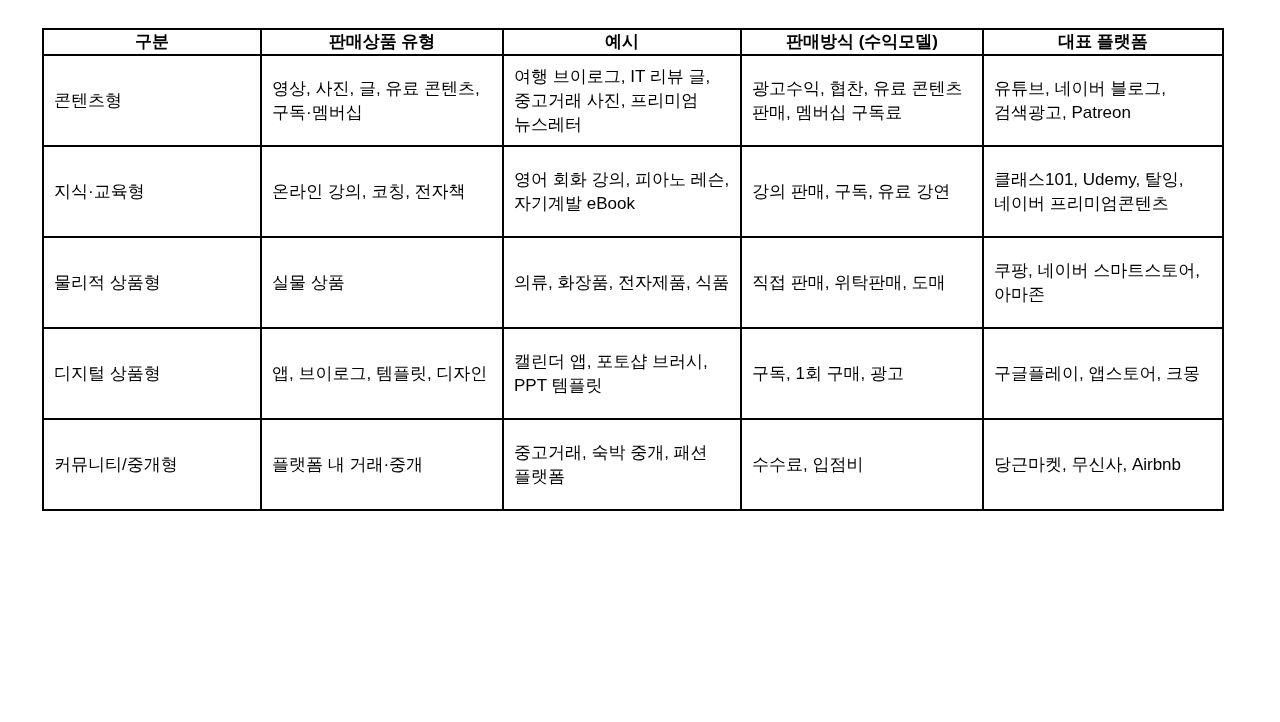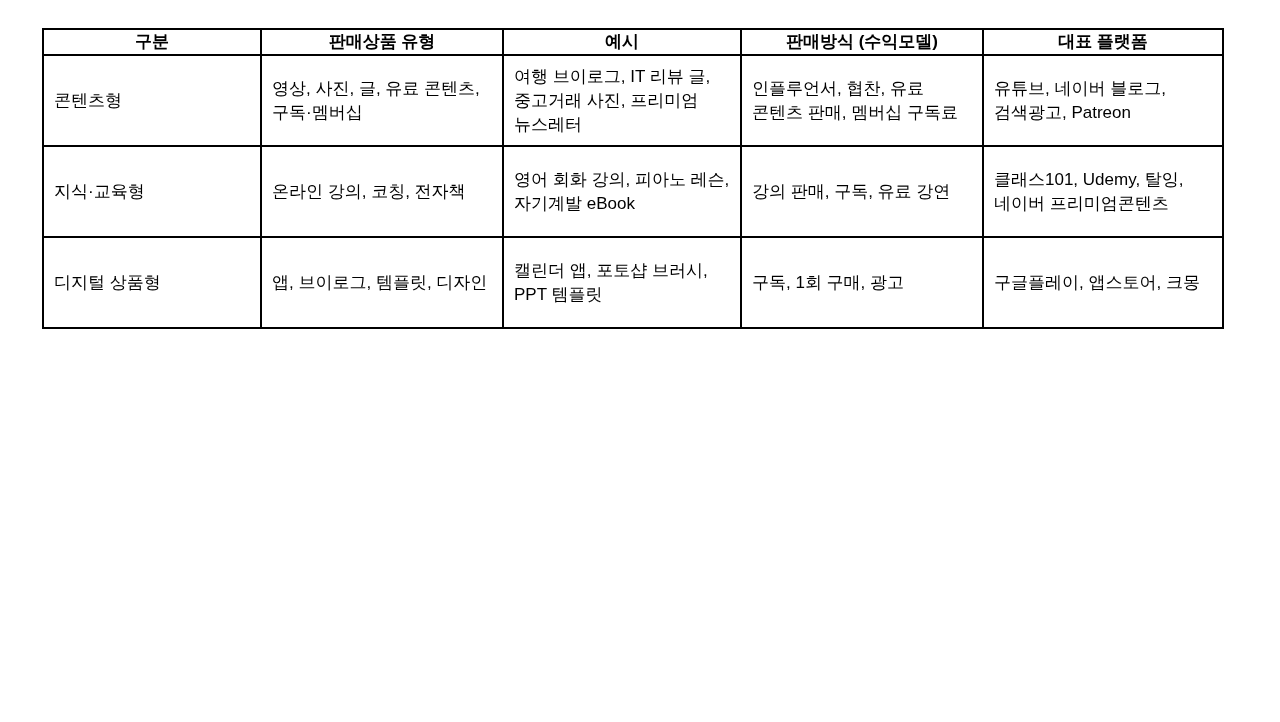--- a/index.html
+++ b/index.html
@@ -69,32 +69,46 @@
         <th>예시</th>
         <th>판매방식 (수익모델)</th>
         <th>대표 플랫폼</th>
       </tr>
     </thead>
     <tbody>
       <tr>
         <td>콘텐츠형</td>
         <td>영상, 사진, 글, 유료 콘텐츠, 구독·멤버십</td>
         <td>여행 브이로그, IT 리뷰 글, 중고거래 사진, 프리미엄 뉴스레터</td>
-        <td>인플루언서, 협찬, 유료 콘텐츠 판매, 멤버십 구독료</td>
+        <td>광고수익, 협찬, 유료 콘텐츠 판매, 멤버십 구독료</td>
         <td>유튜브, 네이버 블로그, 검색광고, Patreon</td>
       </tr>
       <tr>
         <td>지식·교육형</td>
         <td>온라인 강의, 코칭, 전자책</td>
         <td>영어 회화 강의, 피아노 레슨, 자기계발 eBook</td>
         <td>강의 판매, 구독, 유료 강연</td>
         <td>클래스101, Udemy, 탈잉, 네이버 프리미엄콘텐츠</td>
       </tr>
       <tr>
+        <td>물리적 상품형</td>
+        <td>실물 상품</td>
+        <td>의류, 화장품, 전자제품, 식품</td>
+        <td>직접 판매, 위탁판매, 도매</td>
+        <td>쿠팡, 네이버 스마트스토어, 아마존</td>
+      </tr>
+      <tr>
         <td>디지털 상품형</td>
         <td>앱, 브이로그, 템플릿, 디자인</td>
         <td>캘린더 앱, 포토샵 브러시, PPT 템플릿</td>
         <td>구독, 1회 구매, 광고</td>
         <td>구글플레이, 앱스토어, 크몽</td>
       </tr>
+      <tr>
+        <td>커뮤니티/중개형</td>
+        <td>플랫폼 내 거래·중개</td>
+        <td>중고거래, 숙박 중개, 패션 플랫폼</td>
+        <td>수수료, 입점비</td>
+        <td>당근마켓, 무신사, Airbnb</td>
+      </tr>
     </tbody>
   </table>
 </div>
 
 </body></html>

